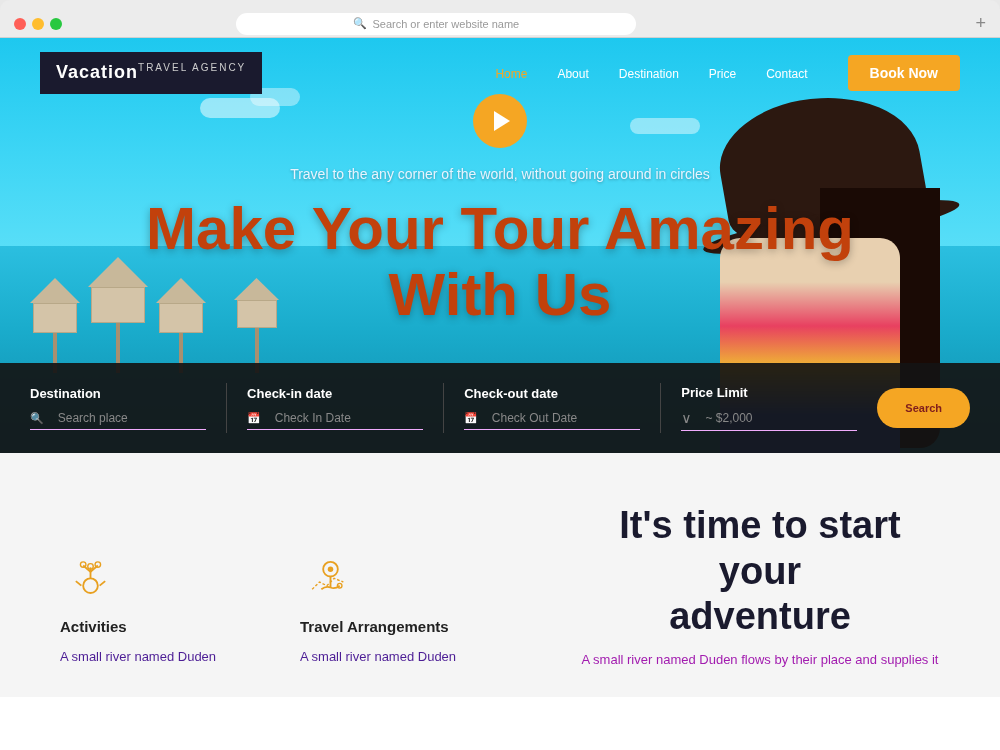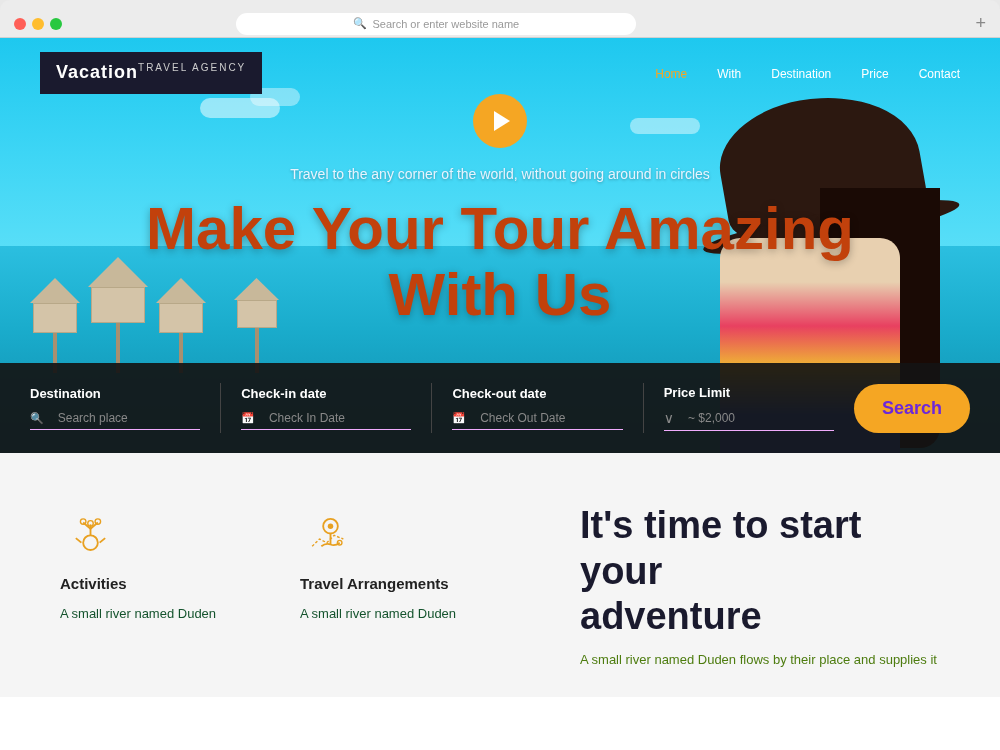--- a/index.html
+++ b/index.html
@@ -304,78 +304,80 @@
       gap: 14px;
       cursor: pointer;
     }
     .search-divider {
       width: 1px;
       height: 50px;
       background: #444;
     }
     .search-btn {
       background: #f5a623;
-      color: #6d28d9;
+      color: #7f1d1d;
       border: none;
       padding: 14px 28px;
       border-radius: 30px;
-      font-size: 18px;
+      font-size: 11px;
       font-weight: 600;
       cursor: pointer;
       white-space: nowrap;
     }
 
     
     .content-section {
       background: #f5f5f5;
       padding: 50px 60px 30px;
       display: flex;
       gap: 60px;
     }
     .feature-card {
       display: flex;
       flex-direction: column;
       gap: 12px;
       flex: 1;
       max-width: 200px;
+      justify-content: flex-end;
     }
     .feature-icon {
       width: 60px;
       height: 60px;
       display: flex;
       align-items: center;
       justify-content: center;
     }
     .feature-icon svg {
       width: 55px;
       height: 55px;
     }
     .feature-title {
       font-size: 15px;
       font-weight: 600;
       color: #222;
     }
     .feature-text {
       font-size: 13px;
-      color: #14532d;
+      color: #4c1d95;
       line-height: 1.5;
     }
     .cta-block {
       flex: 2;
       padding-left: 40px;
+      text-align: center;
     }
     .cta-title {
       font-size: 38px;
       font-weight: 700;
       color: #1a1a2e;
       line-height: 1.2;
     }
     .cta-text {
       font-size: 13px;
-      color: #4d7c0f;
+      color: #a21caf;
       margin-top: 12px;
     }
 
     
     .icon-search::before { content: '🔍'; font-size: 11px; }
     .icon-calendar::before { content: '📅'; font-size: 11px; }
     .icon-chevron::before { content: '∨'; font-size: 14px; color: #888; }
   </style>
 </head>
 <body>
@@ -397,24 +399,25 @@
 
 <div class="website">
 
   <nav class="navbar">
     <div class="logo">
       <span class="logo-main">Vacation</span>
       <span class="logo-sub">Travel Agency</span>
     </div>
     <ul class="nav-links">
       <li><a href="#" class="active">Home</a></li>
-      <li><a href="#">With</a></li>
+      <li><a href="#">About</a></li>
       <li><a href="#">Destination</a></li>
       <li><a href="#">Price</a></li>
       <li><a href="#">Contact</a></li>
+      <li><button class="btn-book">Book Now</button></li>
     </ul>
   </nav>
 
   <div class="hero">
     <div class="hero-bg">
       <div class="hero-sky"></div>
       <div class="hero-water"></div>
 
       <div class="hero-bungalows">
         <div class="bungalow">

